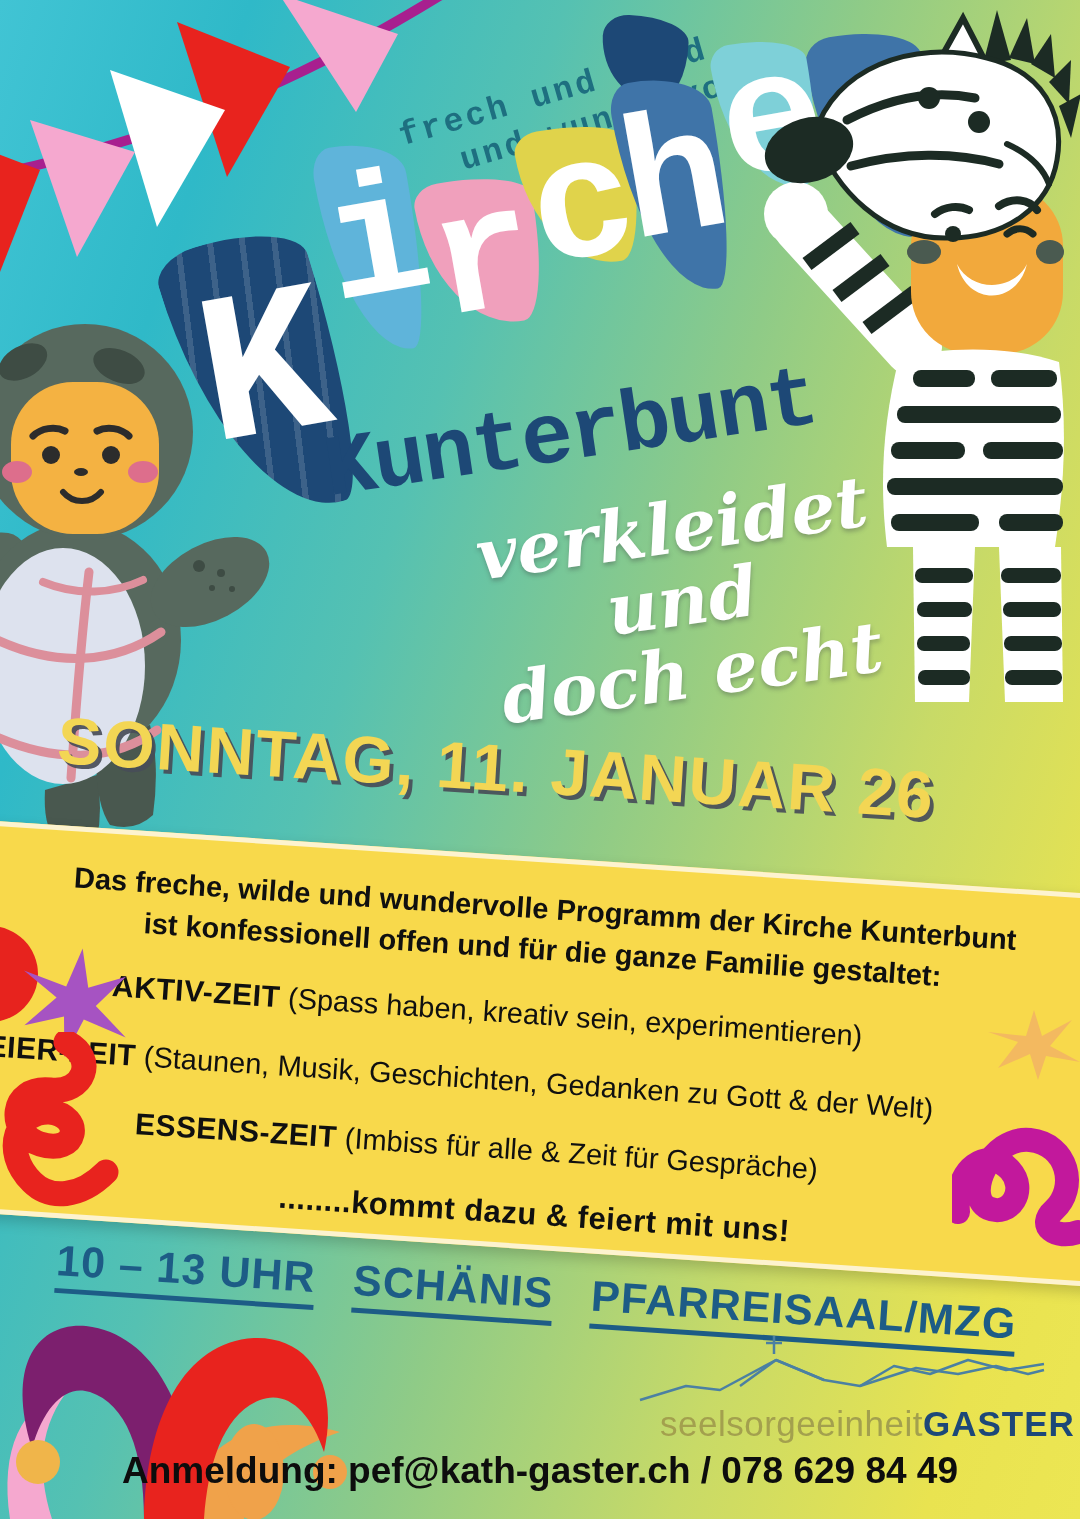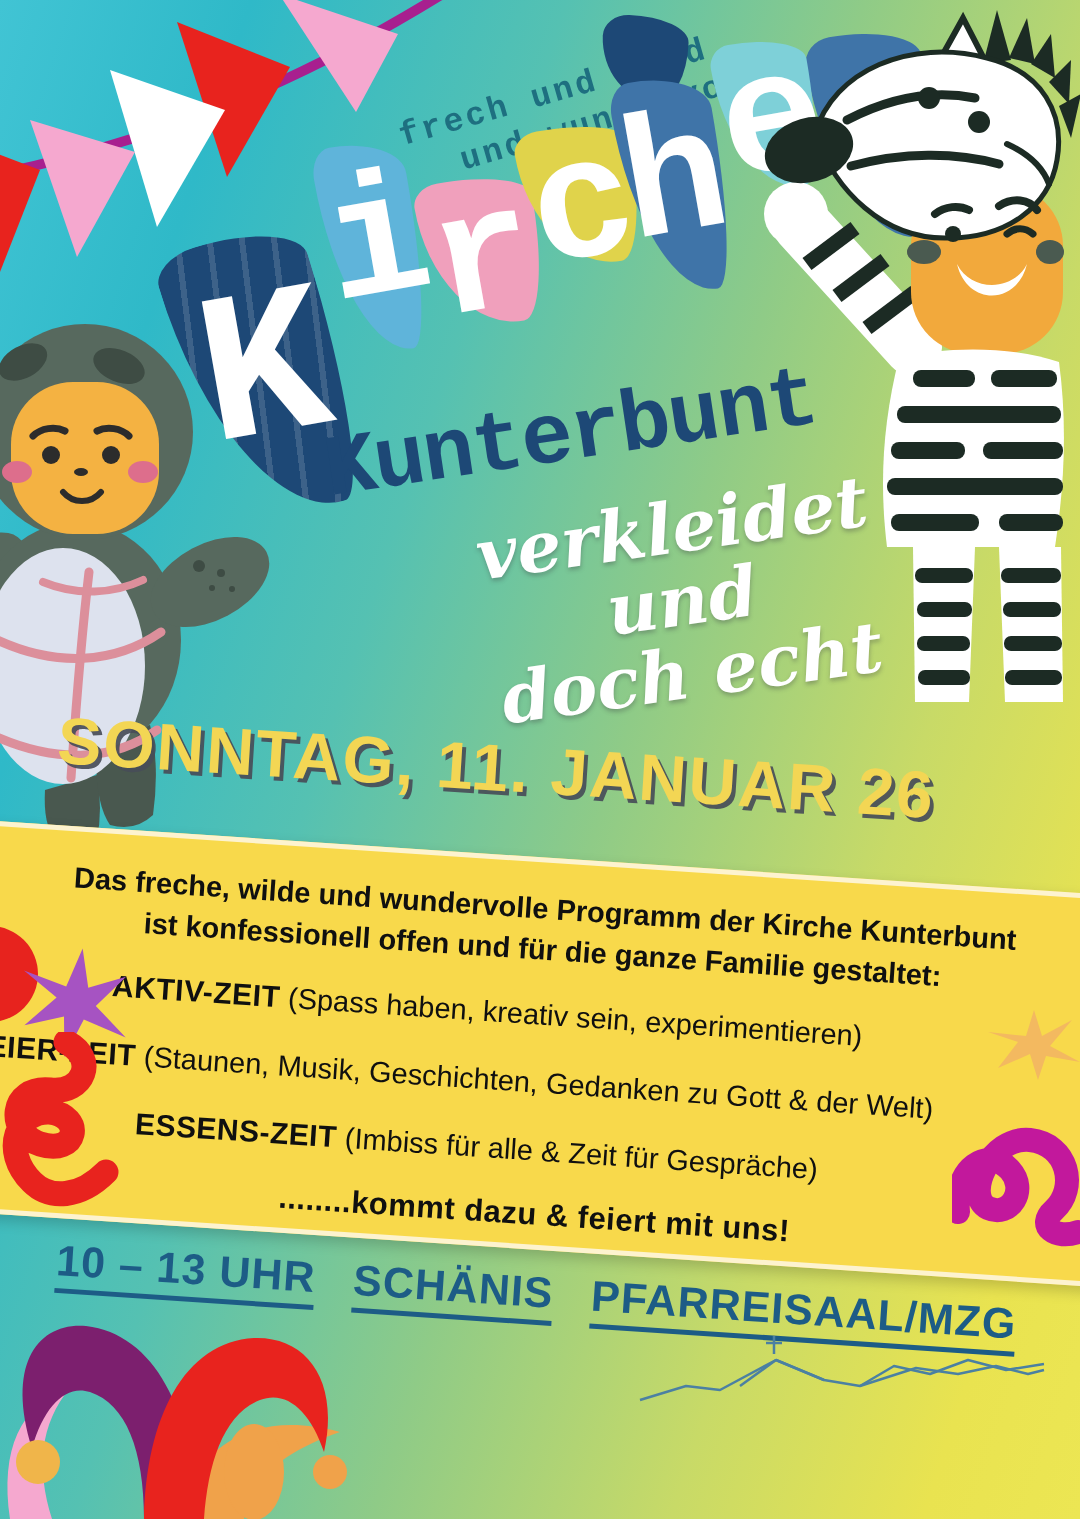--- a/index.html
+++ b/index.html
@@ -241,25 +241,29 @@
     <span>10 – 13 UHR</span><span>SCHÄNIS</span><span>PFARREISAAL/MZG</span>
   </div>
 
   <svg class="abs" style="left:628px;top:1324px" width="420" height="86" viewBox="0 0 420 86">
     <g fill="none" stroke="#4b80a2" stroke-width="2.5" stroke-linejoin="round">
       <path d="M 12,76 L 58,62 L 92,66 L 148,36 L 196,56 L 232,62 L 288,44 L 330,50 L 368,42 L 400,50 L 416,46"></path>
       <path d="M 148,36 L 112,62 M 148,36 L 196,56 M 232,62 L 266,42 L 302,50 L 340,36 L 378,46 L 416,40"></path>
       <path d="M 146,30 L 146,12 M 138,19 L 154,19"></path>
     </g>
   </svg>
+  <div class="abs logo-text">
+    <span class="light" style="color: rgb(163, 160, 78);">seelsorgeeinheit</span><span class="bold" style="color: rgb(29, 72, 120);">GASTER</span>
+  </div>
 
   <svg class="abs" style="left:-8px;top:1300px" width="400" height="219" viewBox="0 0 400 219">
     <path d="M 18,219 C 8,150 28,104 78,88 C 48,124 44,168 60,219 Z" fill="#f5a8cf"></path>
     <path d="M 185,219 C 205,140 268,110 348,132 C 290,152 258,180 252,219 Z" fill="#f0a24a"></path>
     <ellipse cx="262" cy="172" rx="30" ry="48" fill="#f0a24a"></ellipse>
     <path d="M 204,219 C 202,110 162,34 94,26 C 46,22 14,64 40,148 C 52,106 74,84 98,92 C 134,104 152,150 152,219 Z" fill="#7c1f6e"></path>
     <path d="M 152,219 C 154,118 192,42 262,38 C 314,36 348,80 332,152 C 318,110 294,90 268,100 C 232,114 216,162 212,219 Z" fill="#e8231e"></path>
     <circle cx="46" cy="162" r="22" fill="#f0b54a"></circle>
     <circle cx="338" cy="172" r="17" fill="#f0a24a"></circle>
   </svg>
 
+  <div class="abs contact">Anmeldung: pef@kath-gaster.ch / 078 629 84 49</div>
 
 </div>
 
 </body></html>

